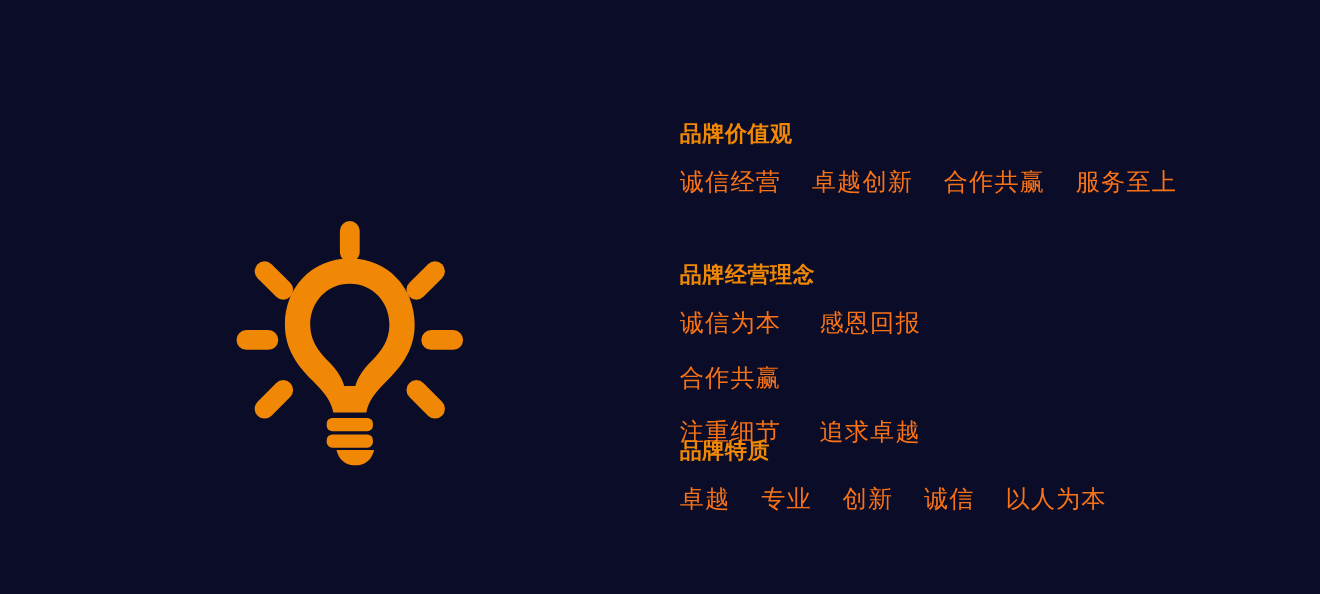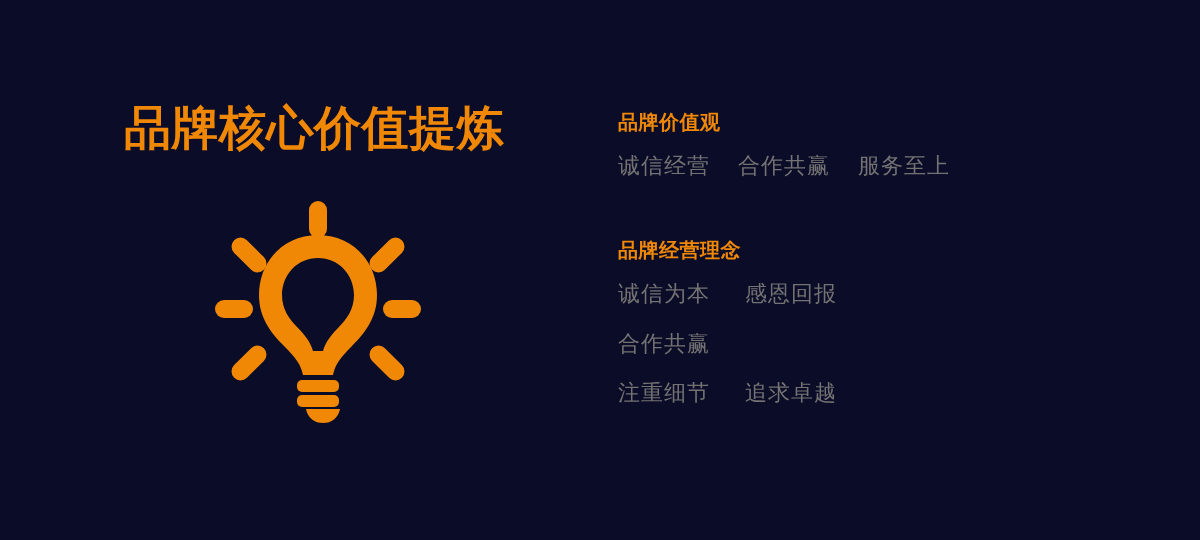--- a/index.html
+++ b/index.html
@@ -85,21 +85,21 @@
   .inline-items {
     display: flex;
     flex-direction: row;
     align-items: baseline;
     gap: 28px;
     white-space: nowrap;
   }
 
   .item-text {
     font-size: 22px;
-    color: #737373;
+    color: #f97316;
     line-height: 1.35;
     letter-spacing: 1px;
     white-space: nowrap;
   }
 
   .pair-rows {
     display: flex;
     flex-direction: column;
     gap: 20px;
   }
@@ -112,21 +112,20 @@
     width: 127px;
   }
 </style>
 </head>
 <body>
 
 <div class="slide">
 
   <div class="left-panel">
 
-    <div class="main-title">品牌核心价值提炼</div>
 
     <div class="bulb-wrap">
       <svg viewBox="0 0 212 228" xmlns="http://www.w3.org/2000/svg" aria-hidden="true">
         <g fill="#f08806">
 
           <rect x="97" y="5" width="18" height="37" rx="9"></rect>
 
           <rect x="28" y="38" width="18" height="42" rx="9" transform="rotate(-45 37 59)"></rect>
 
           <rect x="166" y="38" width="18" height="42" rx="9" transform="rotate(45 175 59)"></rect>
@@ -170,20 +169,21 @@
     </div>
 
   </div>
 
   <div class="right-panel">
 
     <div class="section section-1">
       <div class="section-heading">品牌价值观</div>
       <div class="inline-items">
         <span class="item-text">诚信经营</span>
+        <span class="item-text">卓越创新</span>
         <span class="item-text">合作共赢</span>
         <span class="item-text">服务至上</span>
       </div>
     </div>
 
     <div class="section section-2">
       <div class="section-heading">品牌经营理念</div>
       <div class="pair-rows">
         <div class="pair-row">
           <span class="item-text">诚信为本</span>
@@ -192,16 +192,26 @@
         <div class="pair-row">
           <span class="item-text">合作共赢</span>
         </div>
         <div class="pair-row">
           <span class="item-text">注重细节</span>
           <span class="item-text">追求卓越</span>
         </div>
       </div>
     </div>
 
+    <div class="section section-3">
+      <div class="section-heading">品牌特质</div>
+      <div class="inline-items">
+        <span class="item-text">卓越</span>
+        <span class="item-text">专业</span>
+        <span class="item-text">创新</span>
+        <span class="item-text">诚信</span>
+        <span class="item-text">以人为本</span>
+      </div>
+    </div>
 
   </div>
 
 </div>
 
 </body></html>

